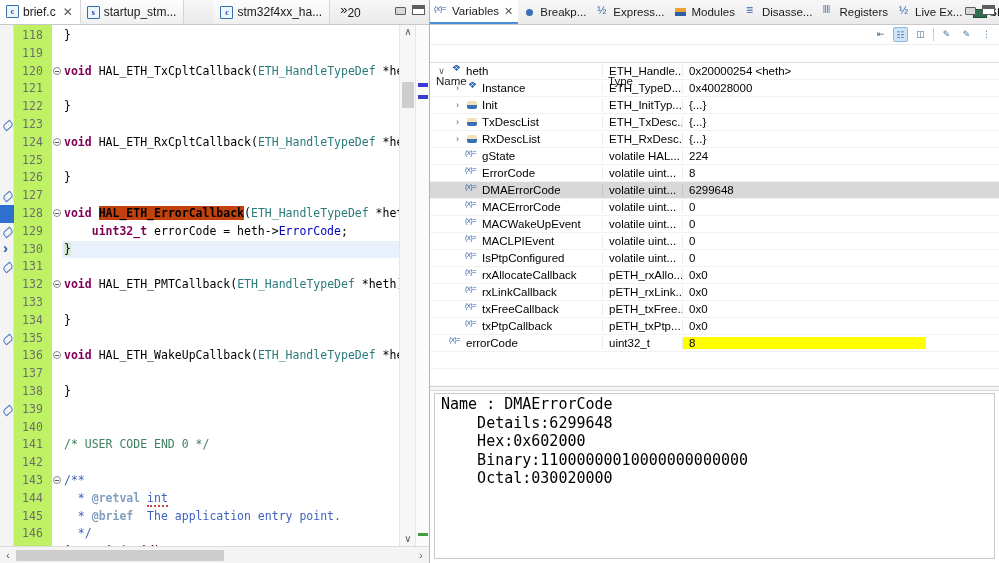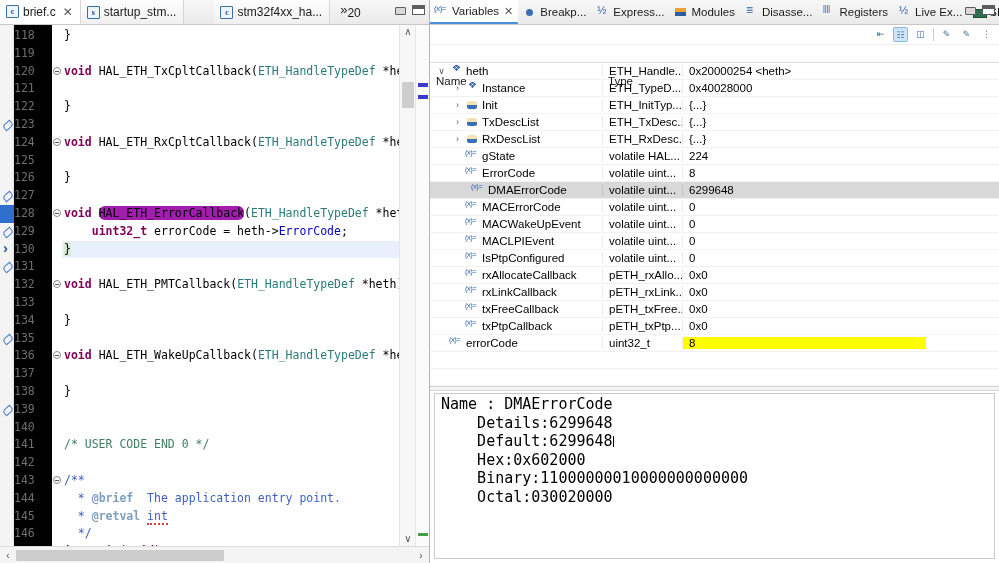--- a/index.html
+++ b/index.html
@@ -102,22 +102,22 @@
   .mk-arrow {
     position: absolute; left: 2px; width: 11px; height: 12px;
   }
   .mk-arrow::after {
     content: "\203A"; position: absolute; left: 1px; top: -4px;
     font-size: 15px; color: #2f5fa8; font-weight: bold;
   }
 
   .gutter {
     width: 38px; flex: none;
-    background: #000000;
-    text-align: left;
+    background: #bef264;
+    text-align: center;
     padding-top: 2px;
     position: relative;
   }
   .gutter .ln {
     height: 17.8px; line-height: 17.8px;
     font-family: "DejaVu Sans Mono", monospace;
     font-size: 11.5px; color: #6e6e6e;
     padding-right: 1px;
   }
   .fold {
@@ -143,21 +143,21 @@
     font-size: 11.5px;
   }
   .code .cl {
     height: 17.8px; line-height: 17.8px;
     white-space: pre; padding-left: 2px;
     color: #000;
   }
   .code .cl.hl { background: #e8f0fb; }
   .kw { color: #7f0055; font-weight: bold; }
   .fn { color: #000; font-weight: normal; }
-  .fn-hl { color: #000; font-weight: normal; background: #a21caf; border-radius: 6px; }
+  .fn-hl { color: #000; font-weight: bold; background: #c2410c; }
   .ty { color: #2a7a7a; }
   .fld { color: #0000c0; }
   .cmt { color: #3f7f5f; }
   .doc { color: #3f5fbf; }
   .doctag { color: #7f9fbf; font-weight: bold; }
   .brace-hl { background: #d6ead6; }
   .sq { border-bottom: 2px dotted #d04040; }
 
   .vscroll-col {
     width: 16px; flex: none; background: #f7f7f7;
@@ -453,22 +453,22 @@
           <div class="cl">}</div>
           <div class="cl">&nbsp;</div>
           <div class="cl"><span class="kw">void</span> <span class="fn">HAL_ETH_WakeUpCallback</span>(<span class="ty">ETH_HandleTypeDef</span> *heth){</div>
           <div class="cl">&nbsp;</div>
           <div class="cl">}</div>
           <div class="cl">&nbsp;</div>
           <div class="cl">&nbsp;</div>
           <div class="cl"><span class="cmt">/* USER CODE END 0 */</span></div>
           <div class="cl">&nbsp;</div>
           <div class="cl"><span class="doc">/**</span></div>
+          <div class="cl"><span class="doc">  * <span class="doctag">@retval</span> <span class="sq">int</span></span></div>
           <div class="cl"><span class="doc">  * <span class="doctag">@brief</span>  The application entry point.</span></div>
-          <div class="cl"><span class="doc">  * <span class="doctag">@retval</span> <span class="sq">int</span></span></div>
           <div class="cl"><span class="doc">  */</span></div>
           <div class="cl"><span class="kw">int</span> <span class="fn">main</span>(<span class="kw">void</span>)</div>
         </div>
       <div class="vscroll-col">
         <div class="vsc-arrow up">∧</div>
         <div class="vsc-thumb"></div>
         <div class="vsc-arrow down">∨</div>
       </div>
       <div class="ovr-ruler">
         <div class="ovr-mk" style="top:58px;"></div>
@@ -621,21 +621,21 @@
             <div class="vt-cell col-name" style="padding-left: 22px;">
               <span class="twisty"></span>
               <span class="vico xeq"></span>
               <span>ErrorCode</span>
             </div>
             <div class="vt-cell col-type">volatile uint...</div>
             <div class="vt-cell col-value">8</div>
             <div class="vt-cell col-extra"></div>
           </div>
           <div class="vt-row shaded">
-            <div class="vt-cell col-name" style="padding-left: 28px;">
+            <div class="vt-cell col-name" style="padding-left: 22px;">
               <span class="twisty"></span>
               <span class="vico xeq"></span>
               <span>DMAErrorCode</span>
             </div>
             <div class="vt-cell col-type">volatile uint...</div>
             <div class="vt-cell col-value">6299648</div>
             <div class="vt-cell col-extra"></div>
           </div>
           <div class="vt-row">
             <div class="vt-cell col-name" style="padding-left: 22px;">
@@ -742,19 +742,18 @@
             <div class="vt-cell col-extra"></div>
           </div>
         </div>
     </div>
 
     <div class="var-split"></div>
 
     <div class="detail-pane">
       <div class="detail-text">Name : DMAErrorCode</div>
       <div class="detail-text">    Details:6299648</div>
-      <div class="detail-text"><span>    Default:6299648</span><span class="caret"></span></div>
       <div class="detail-text">    Hex:0x602000</div>
       <div class="detail-text">    Binary:11000000010000000000000</div>
       <div class="detail-text">    Octal:030020000</div>
     </div>
   </div>
 </div>
 
 </body></html>

